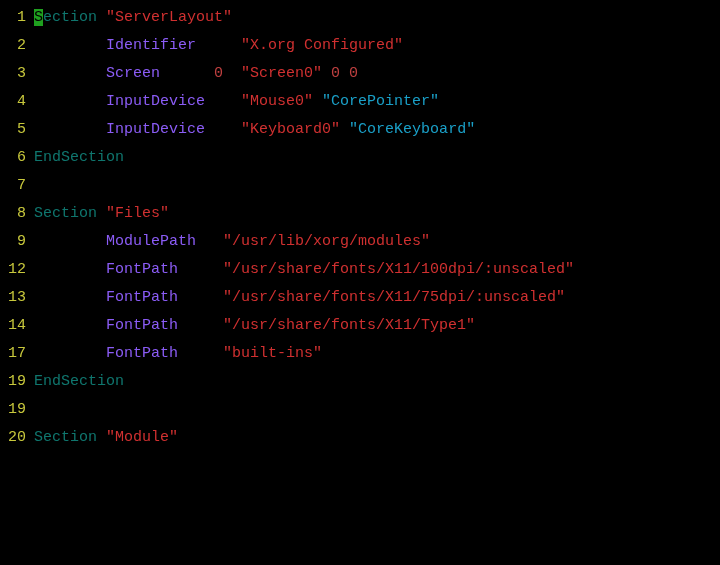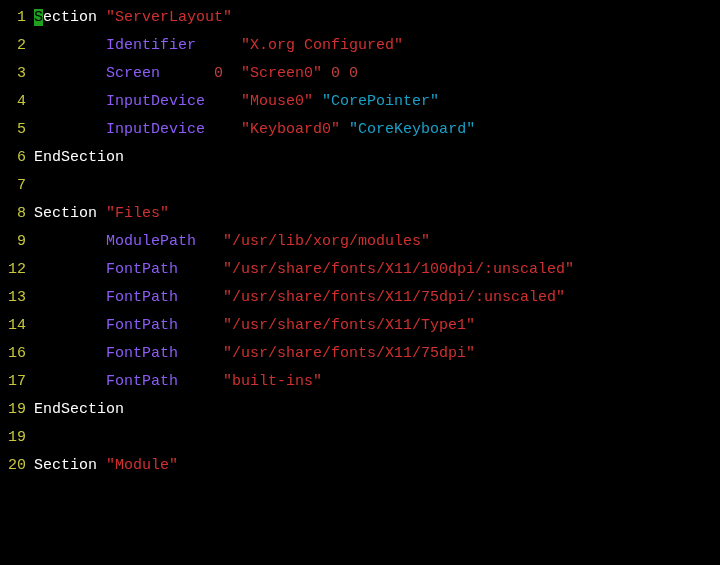--- a/index.html
+++ b/index.html
@@ -22,21 +22,21 @@
       color: #c8c83c;
       width: 34px;
       text-align: right;
       padding-right: 8px;
       flex-shrink: 0;
       user-select: none;
     }
     .code {
       color: #999;
     }
-    .kw { color: #ffffff; } 
+    .kw { color: #0f766e; } 
     .ident { color: #8b5cf6; } 
     .num { color: #c04040; } 
     .str { color: #d03030; } 
     .opt { color: #1aa0c8; } 
     .cursor {
       background: #1fa01f;
       color: #000;
     }
   </style>
 </head>
@@ -48,18 +48,17 @@
     <div class="line"><span class="lineno">3</span><span class="code"><span>        </span><span class="ident">Screen</span><span>      </span><span class="num">0</span><span>  </span><span class="str">"Screen0"</span><span> </span><span class="num">0 0</span></span></div>
     <div class="line"><span class="lineno">4</span><span class="code"><span>        </span><span class="ident">InputDevice</span><span>    </span><span class="str">"Mouse0"</span><span> </span><span class="opt">"CorePointer"</span></span></div>
     <div class="line"><span class="lineno">5</span><span class="code"><span>        </span><span class="ident">InputDevice</span><span>    </span><span class="str">"Keyboard0"</span><span> </span><span class="opt">"CoreKeyboard"</span></span></div>
     <div class="line"><span class="lineno">6</span><span class="code"><span class="kw">EndSection</span></span></div>
     <div class="line"><span class="lineno">7</span><span class="code"></span></div>
     <div class="line"><span class="lineno">8</span><span class="code"><span class="kw">Section </span><span class="str">"Files"</span></span></div>
     <div class="line"><span class="lineno">9</span><span class="code"><span>        </span><span class="ident">ModulePath</span><span>   </span><span class="str">"/usr/lib/xorg/modules"</span></span></div>
     <div class="line"><span class="lineno">12</span><span class="code"><span>        </span><span class="ident">FontPath</span><span>     </span><span class="str">"/usr/share/fonts/X11/100dpi/:unscaled"</span></span></div>
     <div class="line"><span class="lineno">13</span><span class="code"><span>        </span><span class="ident">FontPath</span><span>     </span><span class="str">"/usr/share/fonts/X11/75dpi/:unscaled"</span></span></div>
     <div class="line"><span class="lineno">14</span><span class="code"><span>        </span><span class="ident">FontPath</span><span>     </span><span class="str">"/usr/share/fonts/X11/Type1"</span></span></div>
-    <div class="line"><span class="lineno">16</span><span class="code"><span>        </span><span class="ident">FontPath</span><span>     </span><span class="str">"/usr/share/fonts/X11/75dpi"</span></span></div>
     <div class="line"><span class="lineno">17</span><span class="code"><span>        </span><span class="ident">FontPath</span><span>     </span><span class="str">"built-ins"</span></span></div>
     <div class="line"><span class="lineno">19</span><span class="code"><span class="kw">EndSection</span></span></div>
     <div class="line"><span class="lineno">19</span><span class="code"></span></div>
     <div class="line"><span class="lineno">20</span><span class="code"><span class="kw">Section </span><span class="str">"Module"</span></span></div>
   </div>
 
 </body></html>

